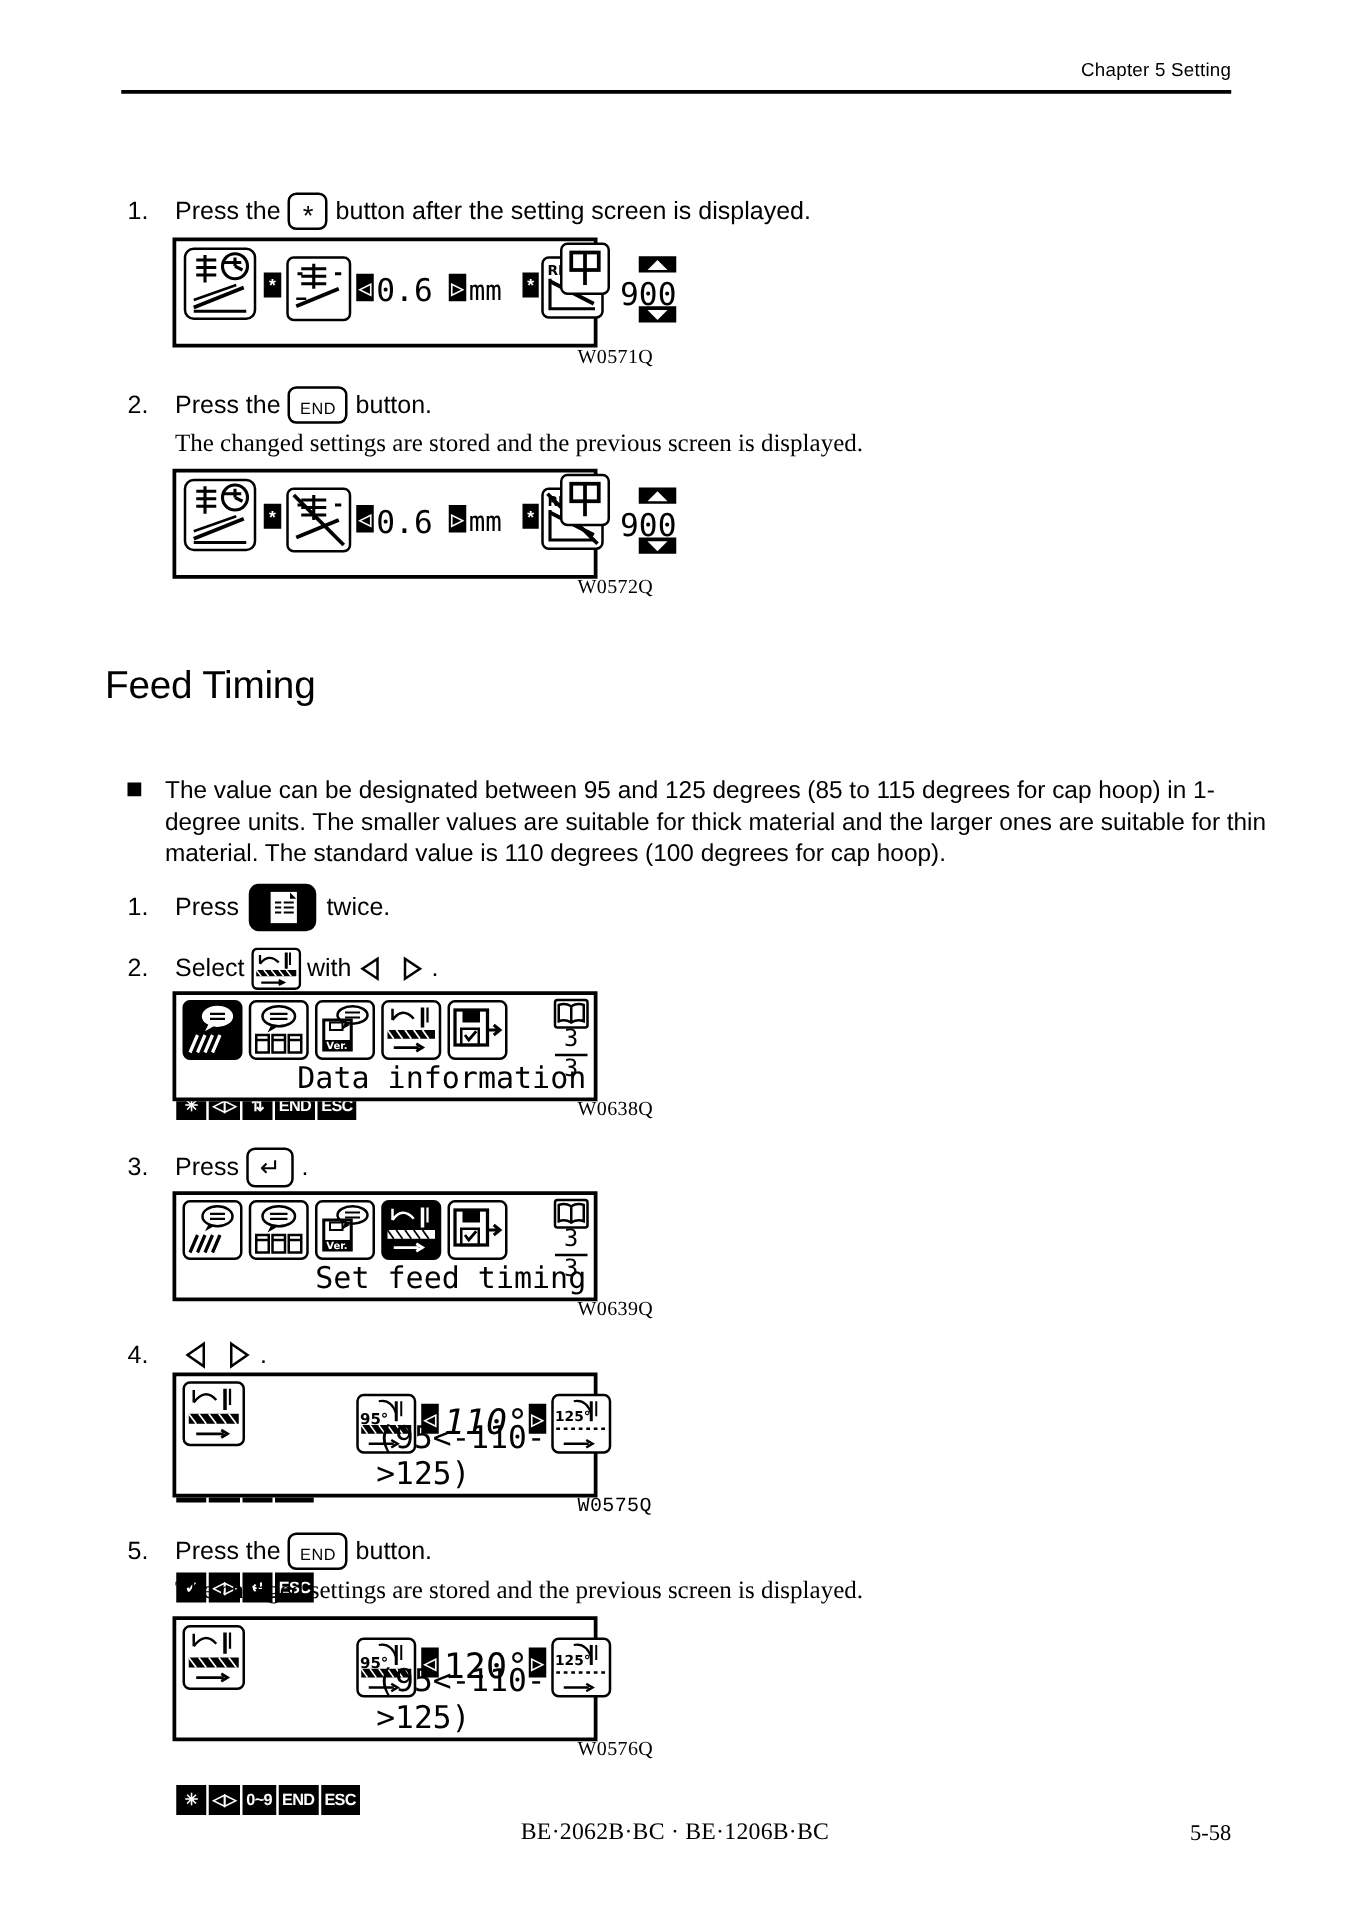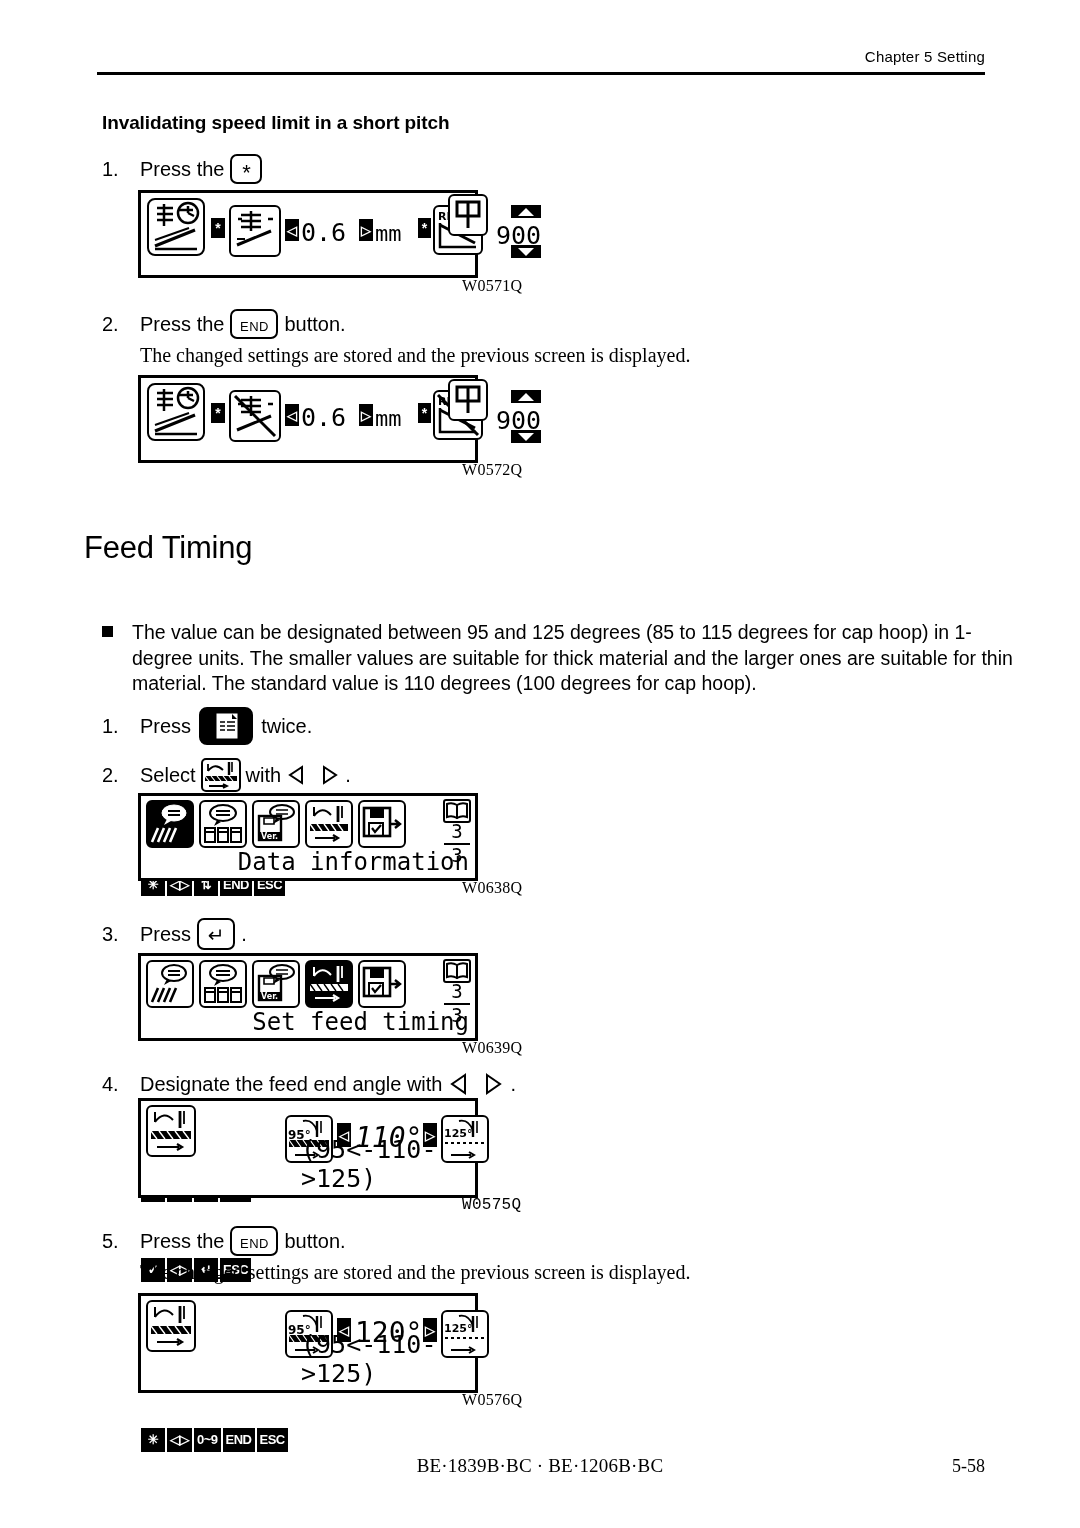--- a/index.html
+++ b/index.html
@@ -269,26 +269,26 @@
   svg { display: block; }
 </style>
 </head>
 <body>
 
 <div class="page">
 
   <div class="header-text">Chapter 5   Setting</div>
   <div class="header-rule"></div>
 
-  <div class="sub-head" style="top:112px;">Invalidating speed limit in a short pitch</div>
 
   <div class="step" style="left:102px; top:154px;">
     <span class="num">1.</span>
     <span>Press the</span>
     <span class="keycap star">*</span>
+    <span>button after the setting screen is displayed.</span>
   </div>
 
   <div class="lcd" style="left:138px; top:190px; width:340px; height:88px;">
 
     <div class="gbox" style="left:6px; top:5px; width:58px; height:58px; border-radius:8px;">
       <svg width="54" height="54" viewBox="0 0 54 54">
         <circle cx="39" cy="13" r="10" fill="none" stroke="#000" stroke-width="2.5"></circle>
         <path d="M39 13 L39 6 M39 13 L45 16" stroke="#000" stroke-width="2.5" fill="none"></path>
         <path d="M30 10 h14" stroke="#000" stroke-width="2.5"></path>
         <path d="M8 8 h16 M8 14 h16 M8 20 h16" stroke="#000" stroke-width="2.5"></path>
@@ -623,21 +623,20 @@
   <div class="lcd-bottom" style="left:141px; top:1015px;">
     <div class="softkey">✓</div>
     <div class="softkey">◁▷</div>
     <div class="softkey">↵</div>
     <div class="softkey">ESC</div>
   </div>
   <div class="figref" style="left:462px; top:1039px;">W0639Q</div>
 
   <div class="step" style="left:102px; top:1072px;">
     <span class="num">4.</span>
-    <span>Designate the feed end angle with</span>
     <span class="inline-ico">
       <svg width="24" height="24" viewBox="0 0 24 24">
           <path d="M18 3 L5 12 L18 21 Z" fill="none" stroke="#000" stroke-width="2"></path>
         </svg>
     </span>
     <span class="inline-ico">
       <svg width="24" height="24" viewBox="0 0 24 24">
           <path d="M6 3 L19 12 L6 21 Z" fill="none" stroke="#000" stroke-width="2"></path>
         </svg>
     </span>
@@ -740,16 +739,16 @@
   </div>
   <div class="lcd-bottom" style="left:141px; top:1355px;">
     <div class="softkey">✳</div>
     <div class="softkey">◁▷</div>
     <div class="softkey">0~9</div>
     <div class="softkey">END</div>
     <div class="softkey">ESC</div>
   </div>
   <div class="figref" style="left:462px; top:1391px;">W0576Q</div>
 
-  <div class="footer-center">BE·1839B·BC · BE·1206B·BC</div>
+  <div class="footer-center">BE·2062B·BC · BE·1206B·BC</div>
   <div class="footer-right">5-58</div>
 
 </div>
 
 </body></html>

